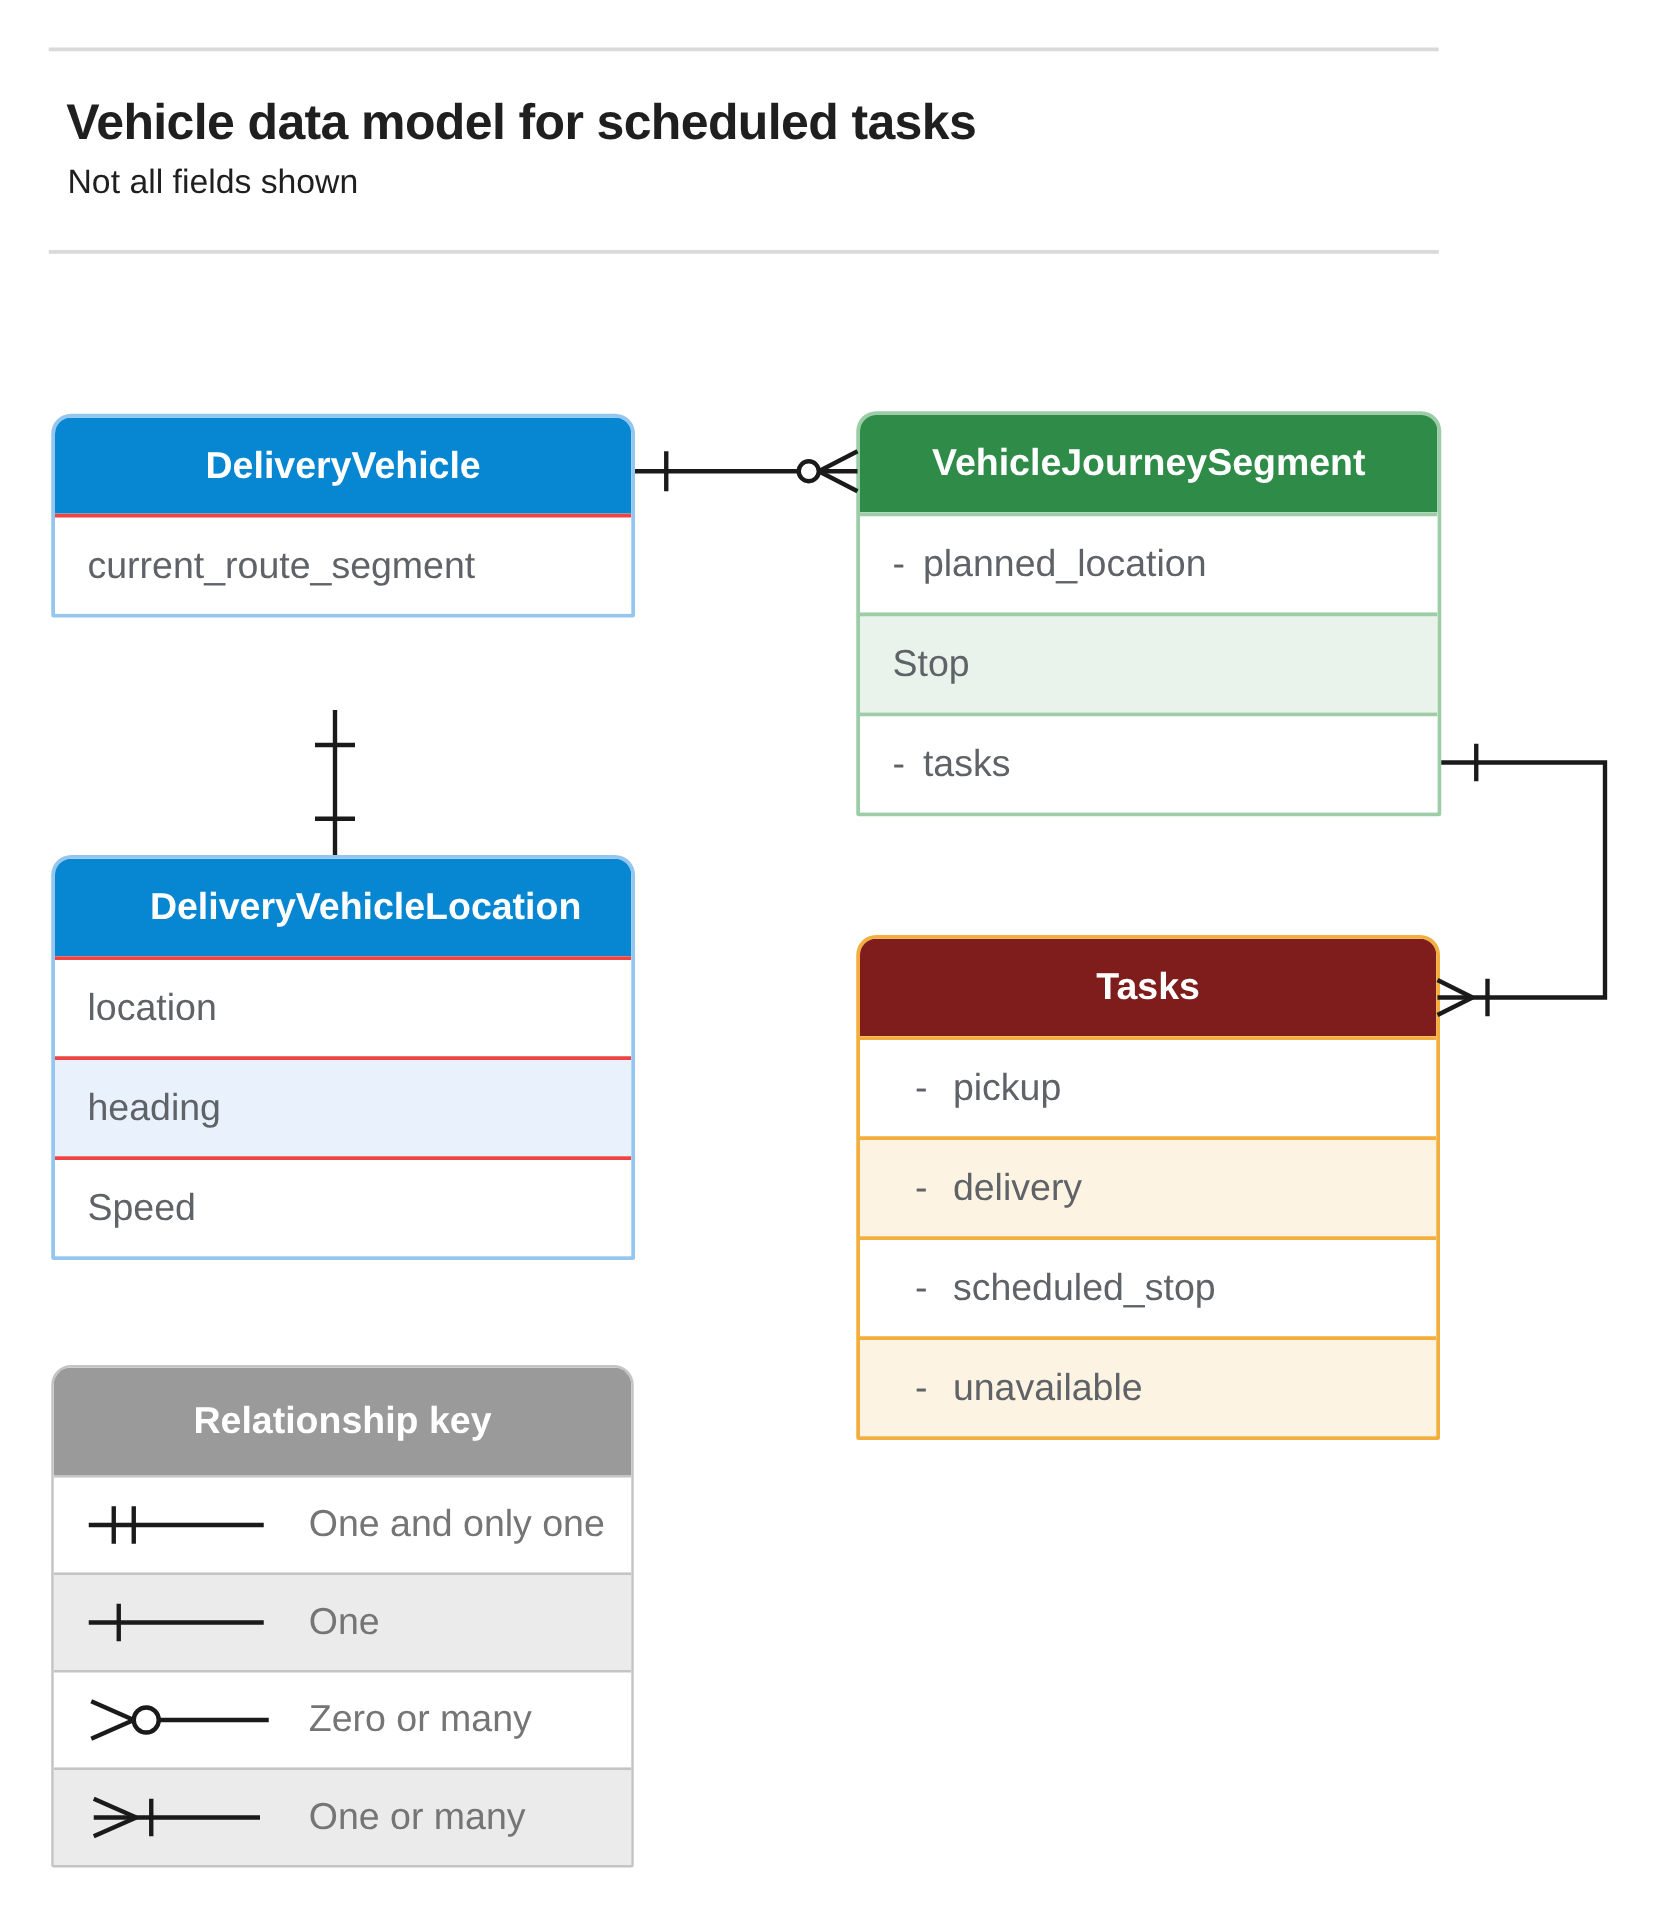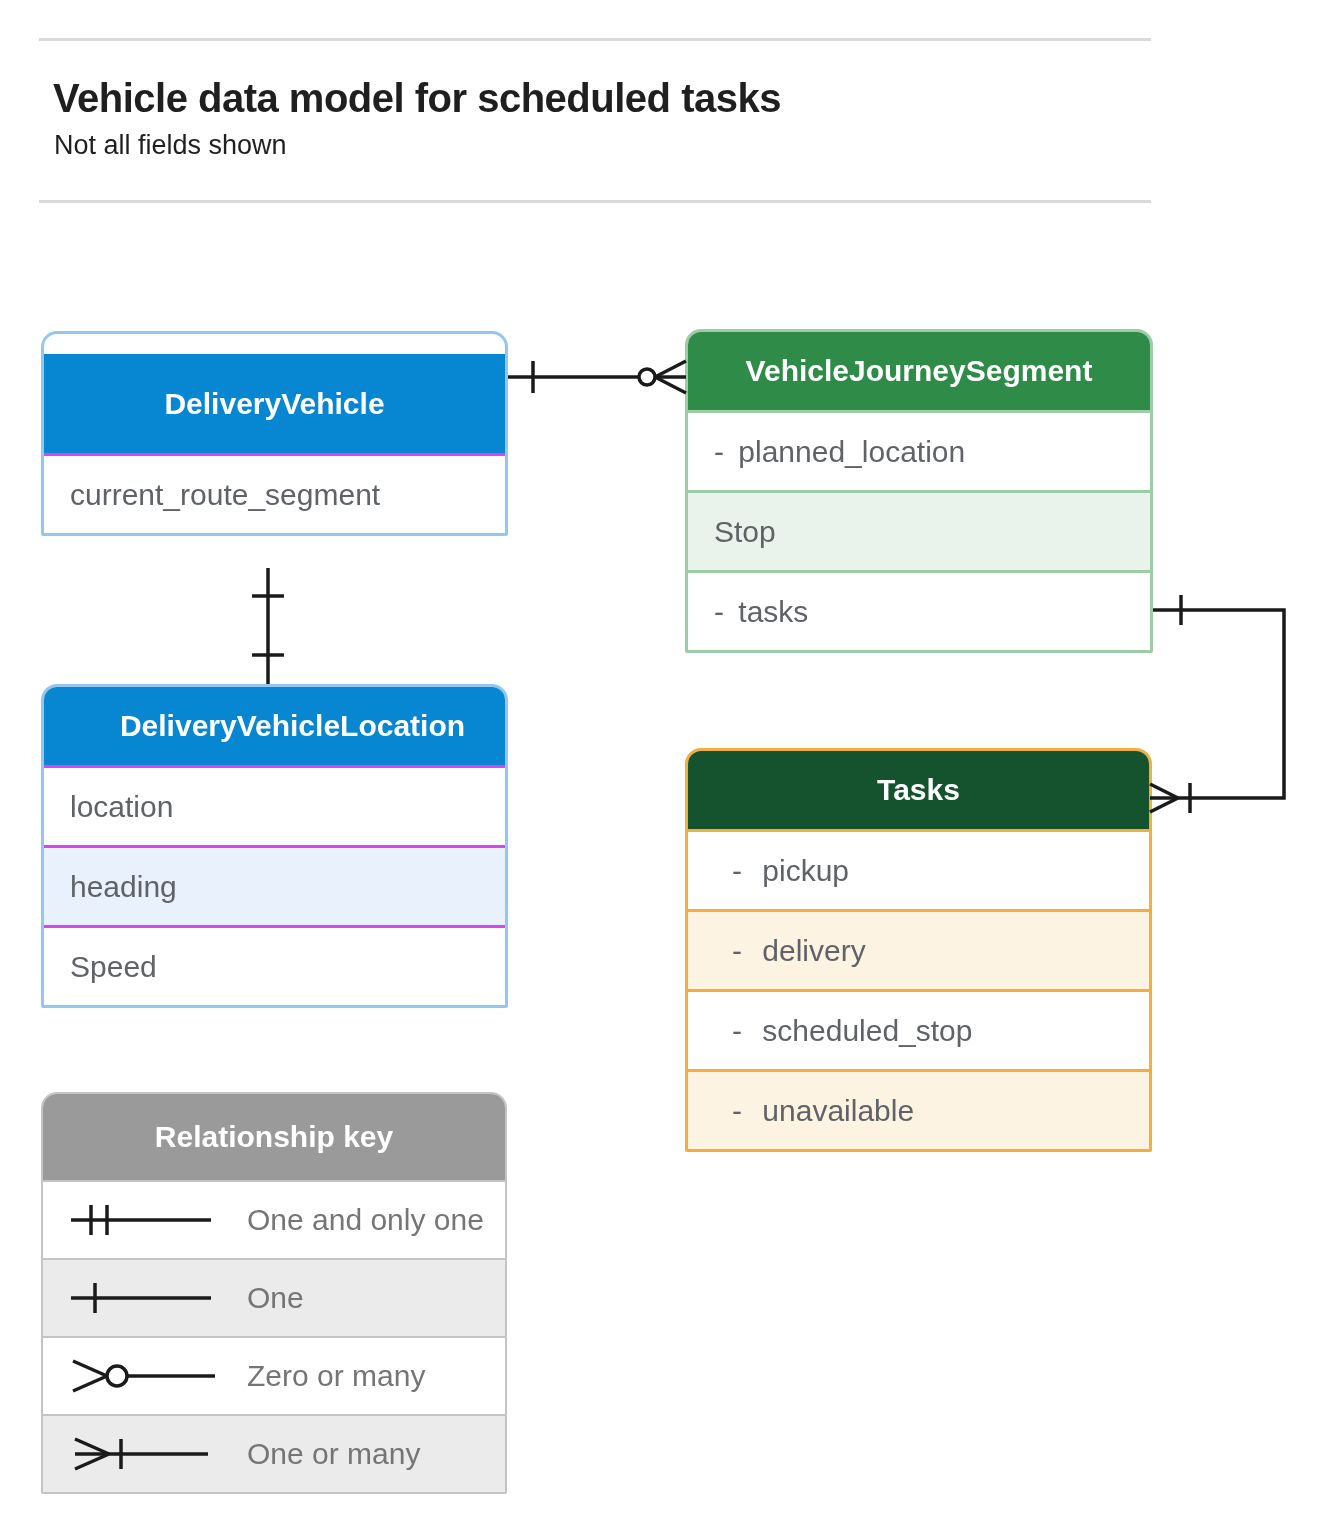--- a/index.html
+++ b/index.html
@@ -44,44 +44,44 @@
     font-size: 30px; color: #5f6368;
     padding-left: 26px;
     background: #fff;
   }
   .row-indent-sm { word-spacing: 6px; }
   .row-indent { padding-left: 44px; word-spacing: 12px; }
 
   
   .theme-blue { border: 3px solid #94c6f0; }
   .theme-blue .entity-header { background: #0787d1; }
-  .theme-blue .entity-row { border-top: 3px solid #d946ef; }
+  .theme-blue .entity-row { border-top: 3px solid #ef4444; }
   .theme-blue .entity-row:nth-of-type(odd) { background: #e8f1fc; }
 
   
   .theme-green { border: 3px solid #9ccda6; }
   .theme-green .entity-header { background: #2e8b48; }
   .theme-green .entity-row { border-top: 3px solid #9ccda6; }
   .theme-green .entity-row:nth-of-type(odd) { background: #e9f3ec; }
 
   
   .theme-orange { border: 3px solid #f3ae3d; }
-  .theme-orange .entity-header { background: #14532d; }
+  .theme-orange .entity-header { background: #7f1d1d; }
   .theme-orange .entity-row { border-top: 3px solid #f3ae3d; }
   .theme-orange .entity-row:nth-of-type(odd) { background: #fdf3e2; }
 
   
   .theme-gray { border: 2px solid #c4c4c4; }
   .theme-gray .entity-header { background: #9a9a9a; }
   .theme-gray .entity-row { border-top: 2px solid #c4c4c4; }
   .theme-gray .entity-row:nth-of-type(odd) { background: #ebebeb; }
 
   
   #box-delivery-vehicle { left: 41px; top: 331px; width: 467px; }
-  #box-delivery-vehicle .entity-header { height: 99px; margin-top: 20px; }
+  #box-delivery-vehicle .entity-header { height: 77px; }
   #box-delivery-vehicle .entity-row { height: 80px; }
 
   #box-vehicle-journey-segment { left: 685px; top: 329px; width: 468px; }
   #box-vehicle-journey-segment .entity-header { height: 78px; }
   #box-vehicle-journey-segment .entity-row { height: 80px; }
 
   #box-delivery-vehicle-location { left: 41px; top: 684px; width: 467px; }
   #box-delivery-vehicle-location .entity-header { height: 78px; padding-left: 36px; }
   #box-delivery-vehicle-location .entity-row { height: 80px; }
 

